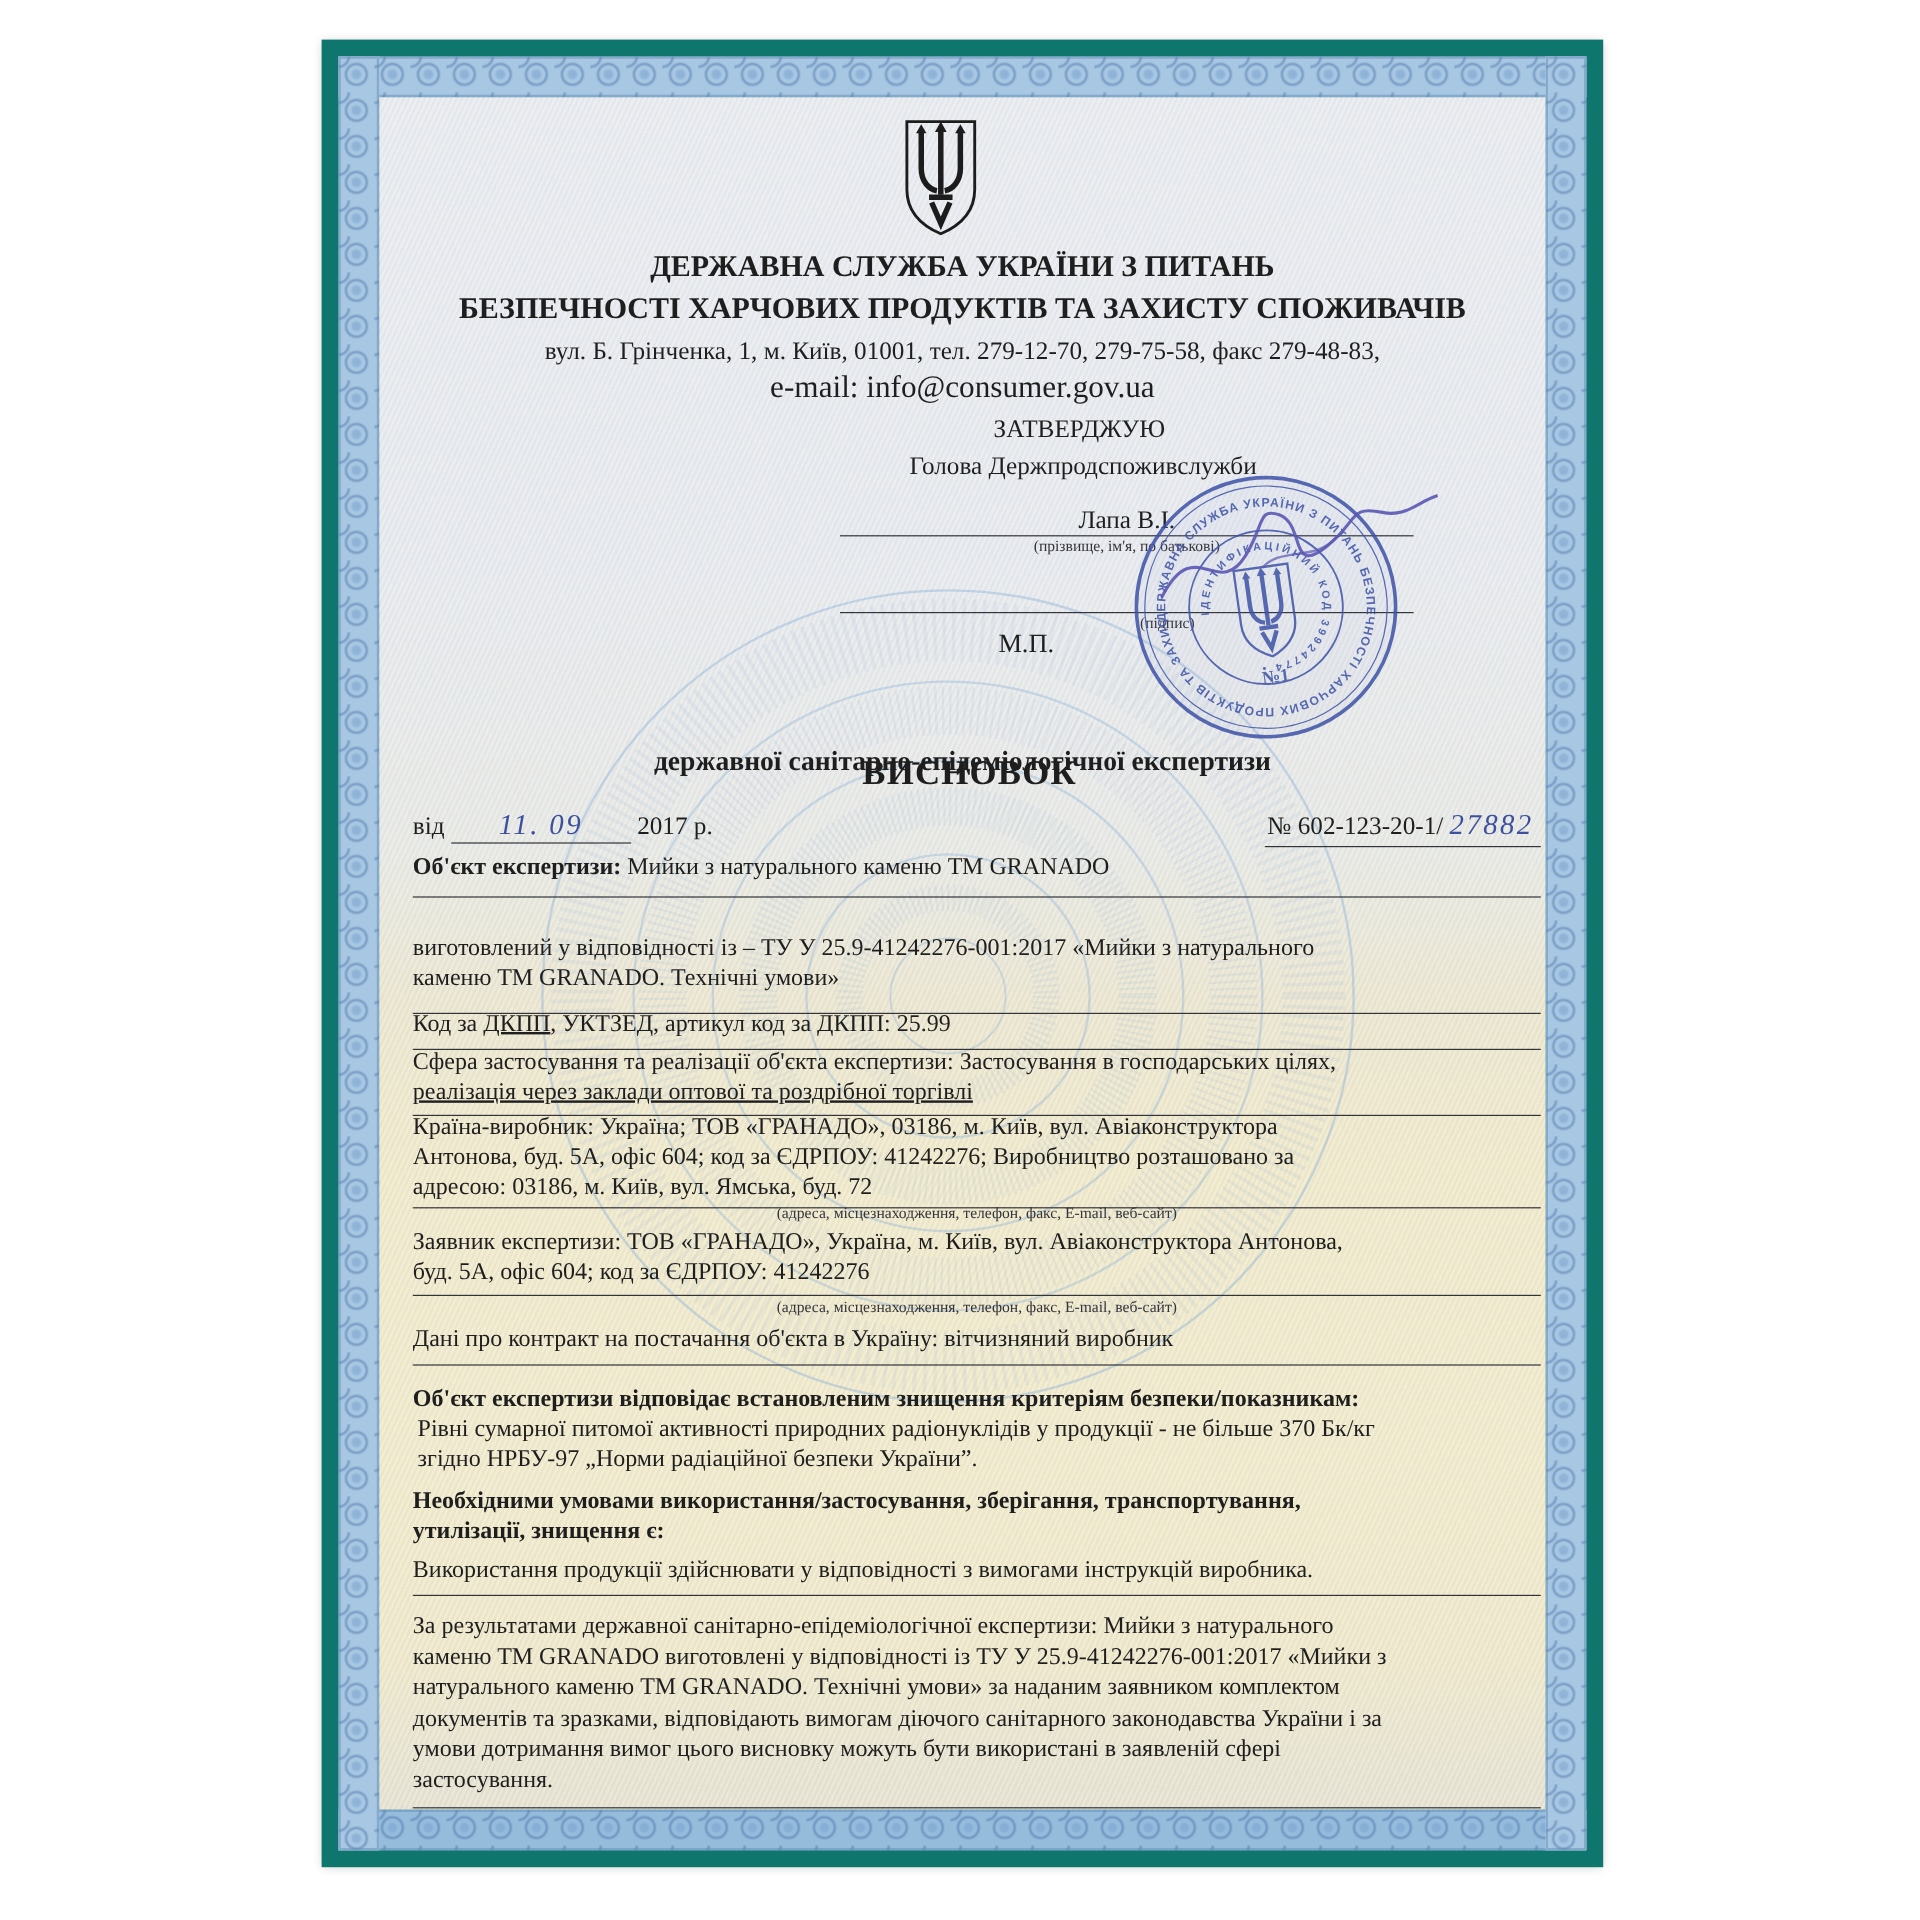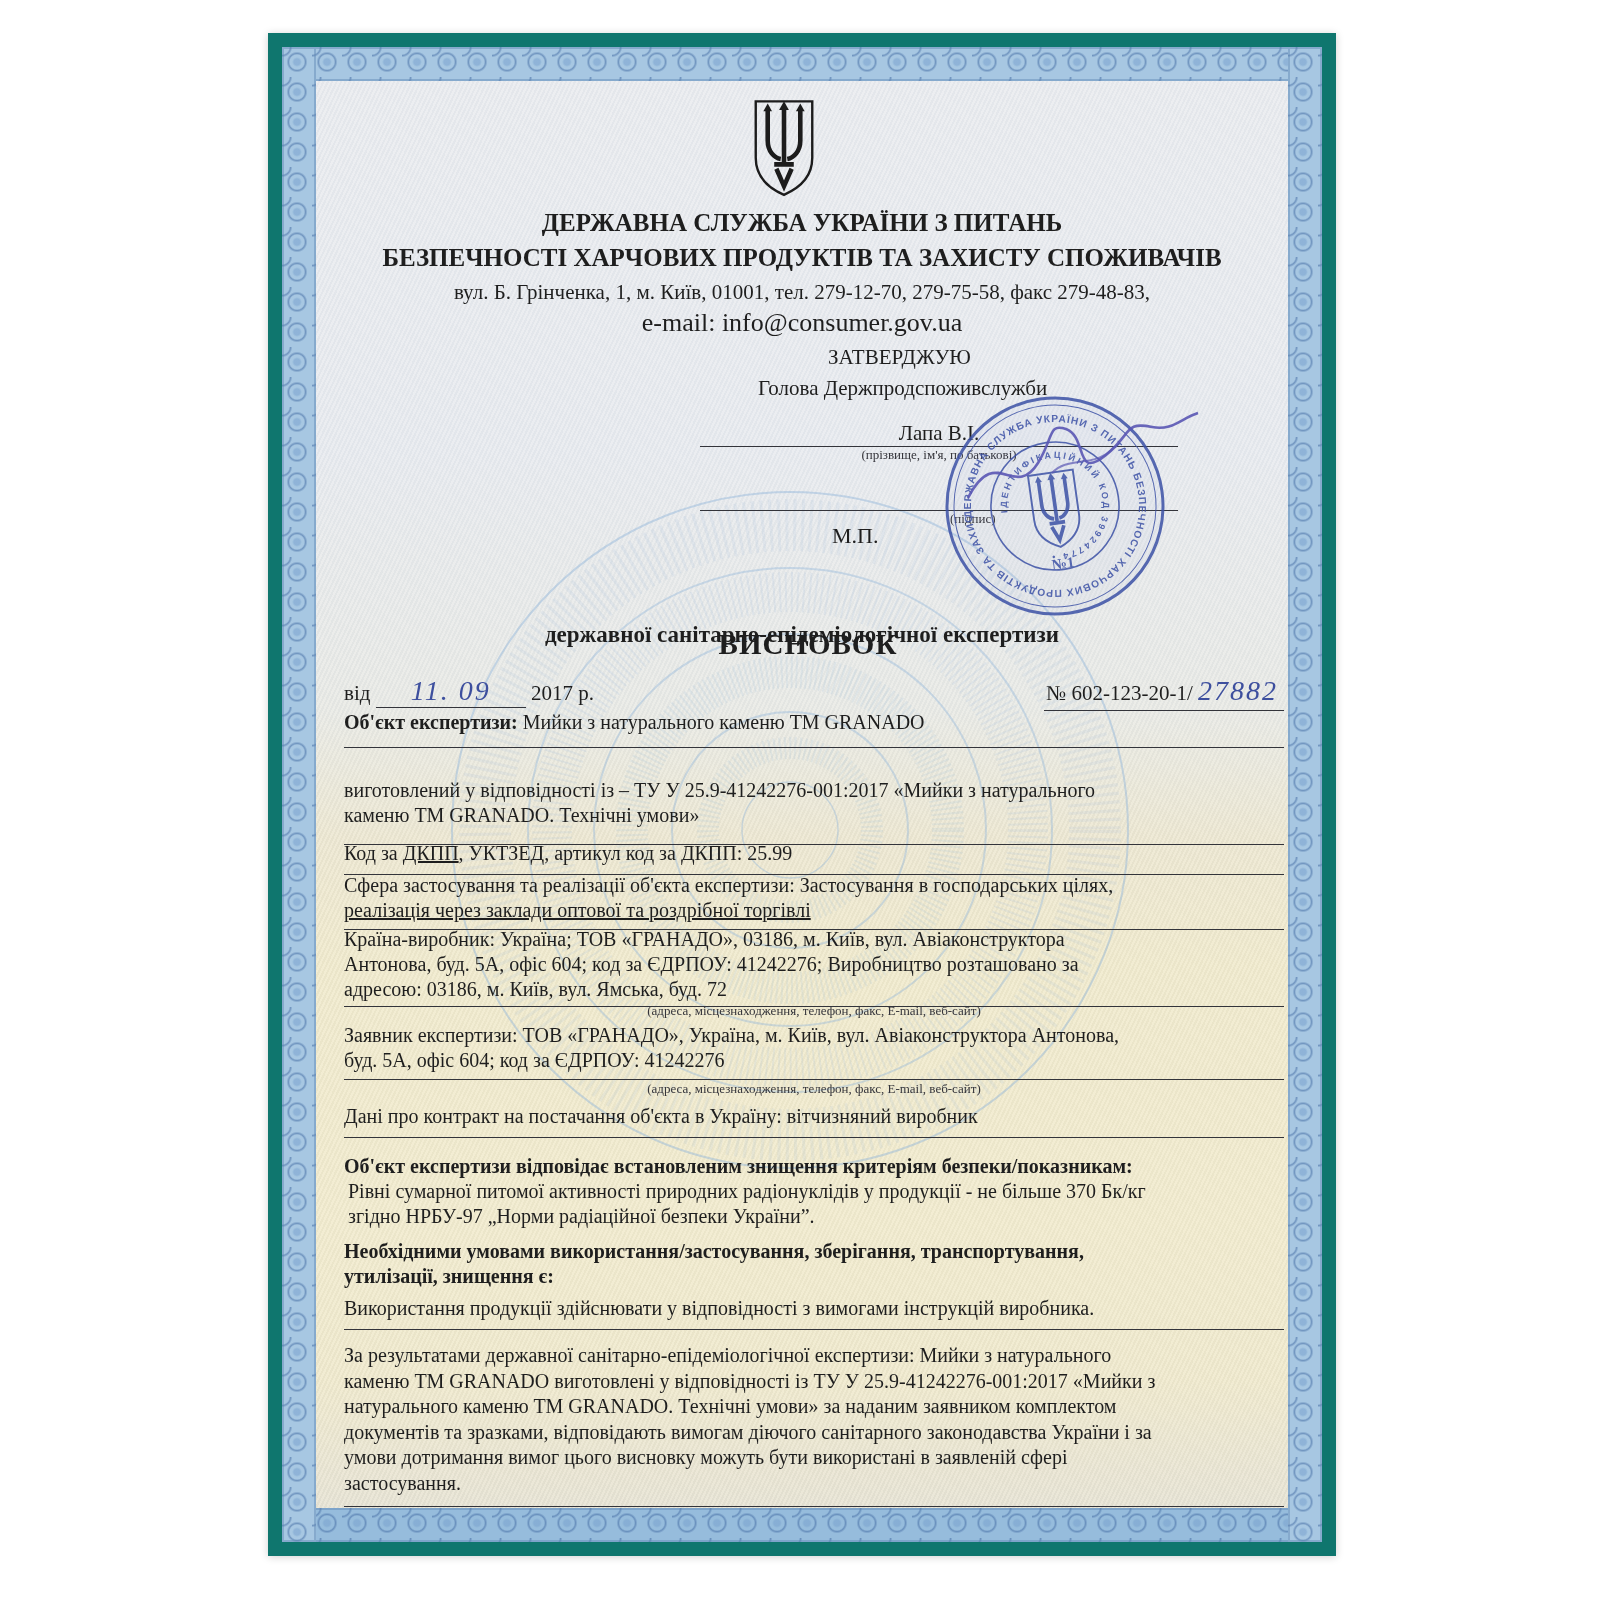--- a/index.html
+++ b/index.html
@@ -42,21 +42,21 @@
   .mp{position:absolute;left:132px;top:178px;font-size:22px;}
   .stamp{position:absolute;left:624px;top:310px;opacity:.85;transform:rotate(-8deg);}
   .signature{position:absolute;left:640px;top:322px;}
   
   .tmain{position:absolute;left:12px;right:0;top:509px;text-align:center;font-weight:bold;font-size:29px;letter-spacing:1px;margin-top:38px;}
   .tsub{position:absolute;left:0;right:0;top:541px;text-align:center;font-weight:bold;font-size:23px;}
   
   .meta{position:absolute;left:28px;right:4px;top:594px;font-size:21px;}
   .date{position:absolute;left:0;top:0;}
   .blank{display:inline-block;width:150px;border-bottom:1.6px solid #33343a;text-align:center;}
-  .hand{font-style:italic;color:#3d4f9e;font-size:28px;letter-spacing:2px;}
+  .hand{font-style:italic;color:#3d4f9e;font-size:24px;letter-spacing:2px;}
   .num{position:absolute;right:0;top:0;border-bottom:1.6px solid #33343a;padding:0 6px 3px 2px;}
   
   .row{position:absolute;left:28px;right:4px;font-size:20px;line-height:25px;}
   .rule{border-bottom:1.7px solid #33343a;}
   .b{font-weight:bold;}
   .u{text-decoration:underline;}
   .capfull{position:absolute;left:28px;right:4px;text-align:center;font-size:13px;color:#34343a;}
   .nw{white-space:nowrap;}
 </style>
 </head>

